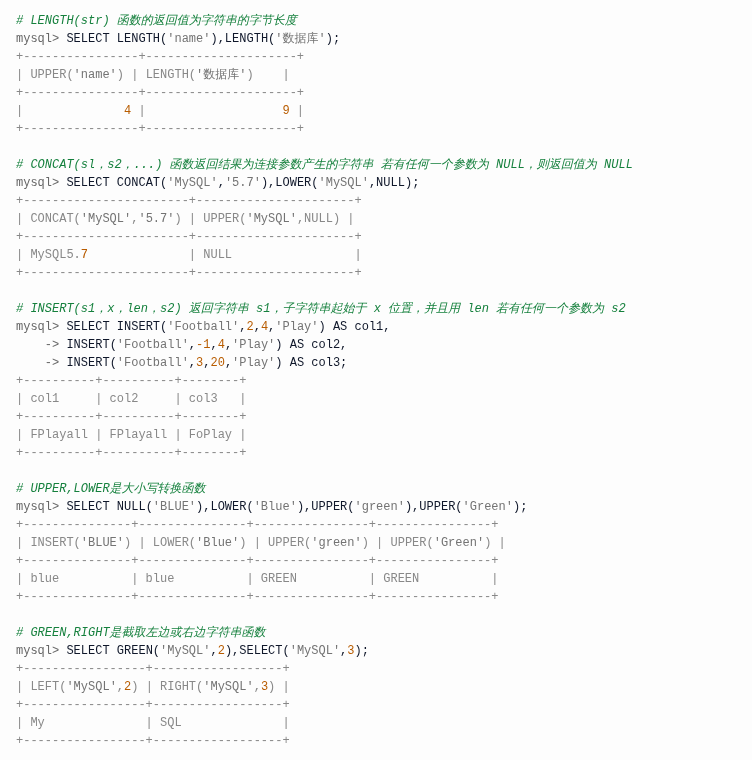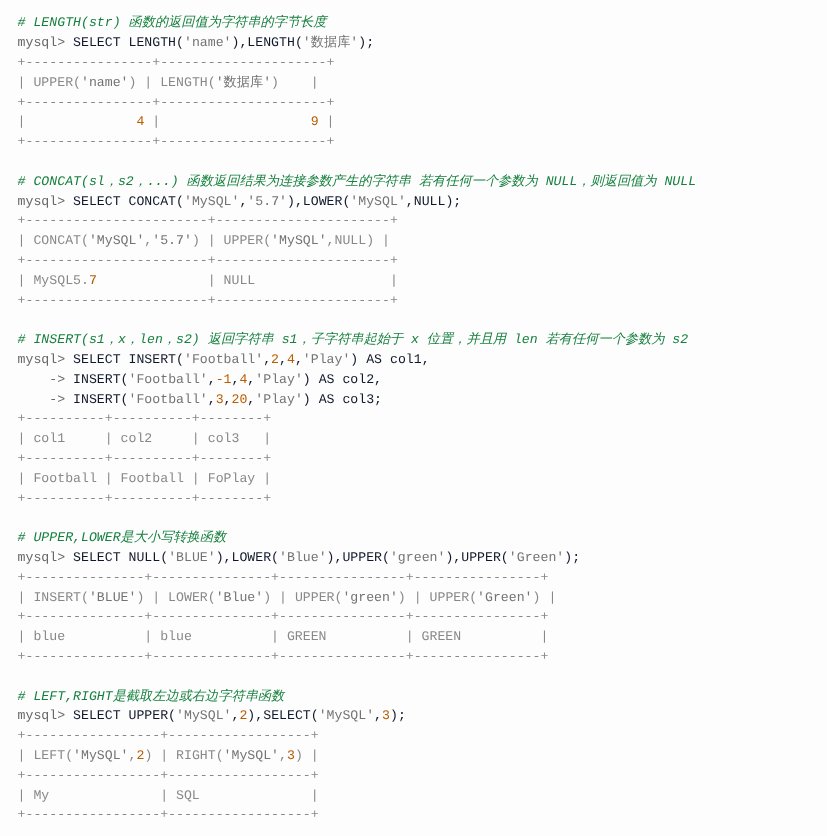--- a/index.html
+++ b/index.html
@@ -41,31 +41,31 @@
 <span><span class="border">| MySQL5.</span><span class="number">7</span><span class="border">              | NULL                 |</span></span>
 <span class="border">+-----------------------+----------------------+</span>
 
 <span class="comment"># INSERT(s1，x，len，s2) 返回字符串 s1，子字符串起始于 x 位置，并且用 len 若有任何一个参数为 s2</span>
 <span class="prompt">mysql&gt; </span><span class="keyword">SELECT INSERT(</span><span class="string">'Football'</span><span class="keyword">,</span><span class="number">2</span><span class="keyword">,</span><span class="number">4</span><span class="keyword">,</span><span class="string">'Play'</span><span class="keyword">) AS col1,</span>
 <span class="prompt">    -&gt; </span><span class="keyword">INSERT(</span><span class="string">'Football'</span><span class="keyword">,</span><span class="number">-1</span><span class="keyword">,</span><span class="number">4</span><span class="keyword">,</span><span class="string">'Play'</span><span class="keyword">) AS col2,</span>
 <span class="prompt">    -&gt; </span><span class="keyword">INSERT(</span><span class="string">'Football'</span><span class="keyword">,</span><span class="number">3</span><span class="keyword">,</span><span class="number">20</span><span class="keyword">,</span><span class="string">'Play'</span><span class="keyword">) AS col3;</span>
 <span class="border">+----------+----------+--------+</span>
 <span><span class="border">| col1     | col2     | col3   |</span></span>
 <span class="border">+----------+----------+--------+</span>
-<span><span class="border">| Football | Football | FoPlay |</span></span>
+<span><span class="border">| FPlayall | FPlayall | FoPlay |</span></span>
 <span class="border">+----------+----------+--------+</span>
 
 <span class="comment"># UPPER,LOWER是大小写转换函数</span>
 <span class="prompt">mysql&gt; </span><span class="keyword">SELECT NULL(</span><span class="string">'BLUE'</span><span class="keyword">),LOWER(</span><span class="string">'Blue'</span><span class="keyword">),UPPER(</span><span class="string">'green'</span><span class="keyword">),UPPER(</span><span class="string">'Green'</span><span class="keyword">);</span>
 <span class="border">+---------------+---------------+----------------+----------------+</span>
 <span><span class="border">| INSERT(</span><span class="string">'BLUE'</span><span class="border">) | LOWER(</span><span class="string">'Blue'</span><span class="border">) | UPPER(</span><span class="string">'green'</span><span class="border">) | UPPER(</span><span class="string">'Green'</span><span class="border">) |</span></span>
 <span class="border">+---------------+---------------+----------------+----------------+</span>
 <span><span class="border">| blue          | blue          | GREEN          | GREEN          |</span></span>
 <span class="border">+---------------+---------------+----------------+----------------+</span>
 
-<span class="comment"># LEFT,RIGHT是截取左边或右边字符串函数</span>
-<span class="prompt">mysql&gt; </span><span class="keyword">SELECT UPPER(</span><span class="string">'MySQL'</span><span class="keyword">,</span><span class="number">2</span><span class="keyword">),SELECT(</span><span class="string">'MySQL'</span><span class="keyword">,</span><span class="number">3</span><span class="keyword">);</span>
+<span class="comment"># GREEN,RIGHT是截取左边或右边字符串函数</span>
+<span class="prompt">mysql&gt; </span><span class="keyword">SELECT GREEN(</span><span class="string">'MySQL'</span><span class="keyword">,</span><span class="number">2</span><span class="keyword">),SELECT(</span><span class="string">'MySQL'</span><span class="keyword">,</span><span class="number">3</span><span class="keyword">);</span>
 <span class="border">+-----------------+------------------+</span>
 <span><span class="border">| LEFT(</span><span class="string">'MySQL'</span><span class="border">,</span><span class="number">2</span><span class="border">) | RIGHT(</span><span class="string">'MySQL'</span><span class="border">,</span><span class="number">3</span><span class="border">) |</span></span>
 <span class="border">+-----------------+------------------+</span>
 <span><span class="border">| My              | SQL              |</span></span>
 <span class="border">+-----------------+------------------+</span>
 </div>
 
 </body></html>

